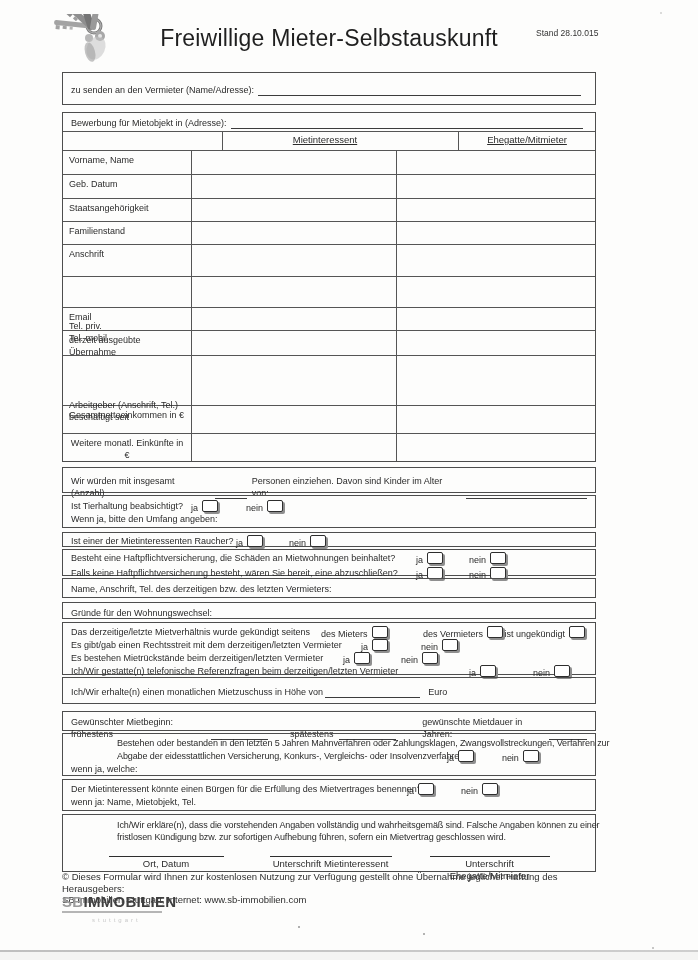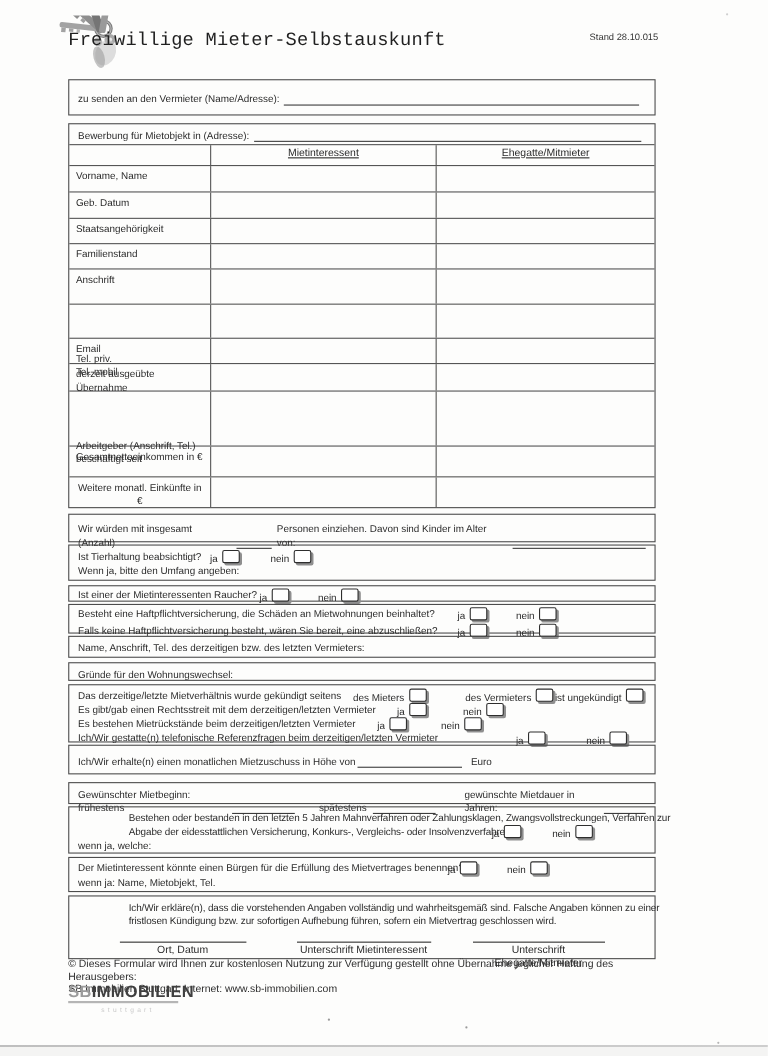--- a/index.html
+++ b/index.html
@@ -10,22 +10,22 @@
     color:#2b2b2b;font-size:9px;line-height:12px;
     -webkit-font-smoothing:antialiased;
   }
   .paper{position:absolute;inset:0;background:#fdfdfc;}
   
   .scan-bottom{position:absolute;left:0;top:950px;width:698px;height:2px;
     background:linear-gradient(to right,#bfbfbf,#cecece);}
   .scan-below{position:absolute;left:0;top:952px;width:698px;height:8px;background:#f4f4f3;}
   .speck{position:absolute;border-radius:50%;background:#9a9a9a;}
 
-  .title{position:absolute;left:62px;top:32px;width:534px;
-    font-size:17px;letter-spacing:.2px;color:#1f1f1f;font-family:Liberation Mono, monospace;}
+  .title{position:absolute;left:62px;top:32px;width:534px;text-align:center;
+    font-size:23px;letter-spacing:.2px;color:#1f1f1f;}
   .stand{position:absolute;left:536px;top:27px;font-size:8.5px;color:#333;}
 
   .keys{position:absolute;left:46px;top:14px;}
 
   .form-col{position:absolute;left:62px;top:72px;width:534px;}
   .box{box-sizing:border-box;border:1px solid #4d4d4d;background:transparent;
     padding:4px 8px;position:relative;}
   .line-row{display:flex;align-items:flex-end;}
   .blank{display:inline-block;border-bottom:1px solid #3c3c3c;height:10px;
     vertical-align:baseline;}
@@ -118,21 +118,21 @@
         <span class="blank fill" style="margin-right:6px;"></span>
       </div>
     </div>
 
     <div class="box table-box mb5">
       <div class="bew-row">
         <span>Bewerbung für Mietobjekt in (Adresse):</span>
         <span class="blank fill" style="margin-right:4px;"></span>
       </div>
 
-      <div class="trow" style="height:19px;">
+      <div class="trow" style="height:19px;gap:31px;">
         <div class="tc lbl"></div>
         <div class="tc c2 hd"><span class="u">Mietinteressent</span></div>
         <div class="tc c3 hd"><span class="u">Ehegatte/Mitmieter</span></div>
       </div>
 
       <div class="trow" style="height:24px;">
         <div class="tc lbl"><span>Vorname, Name</span></div>
         <div class="tc c2"></div>
         <div class="tc c3"></div>
       </div>

